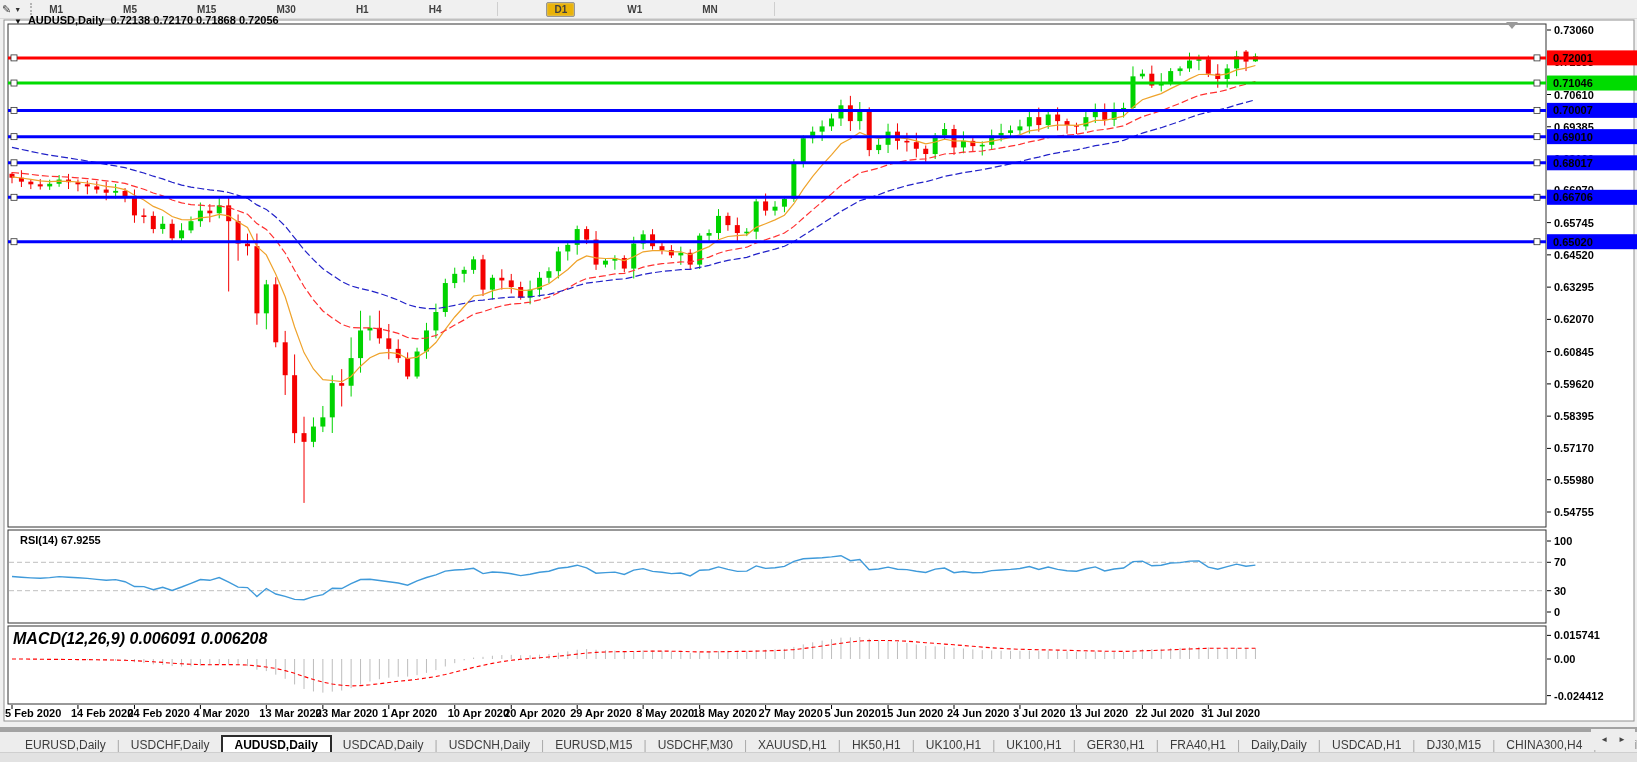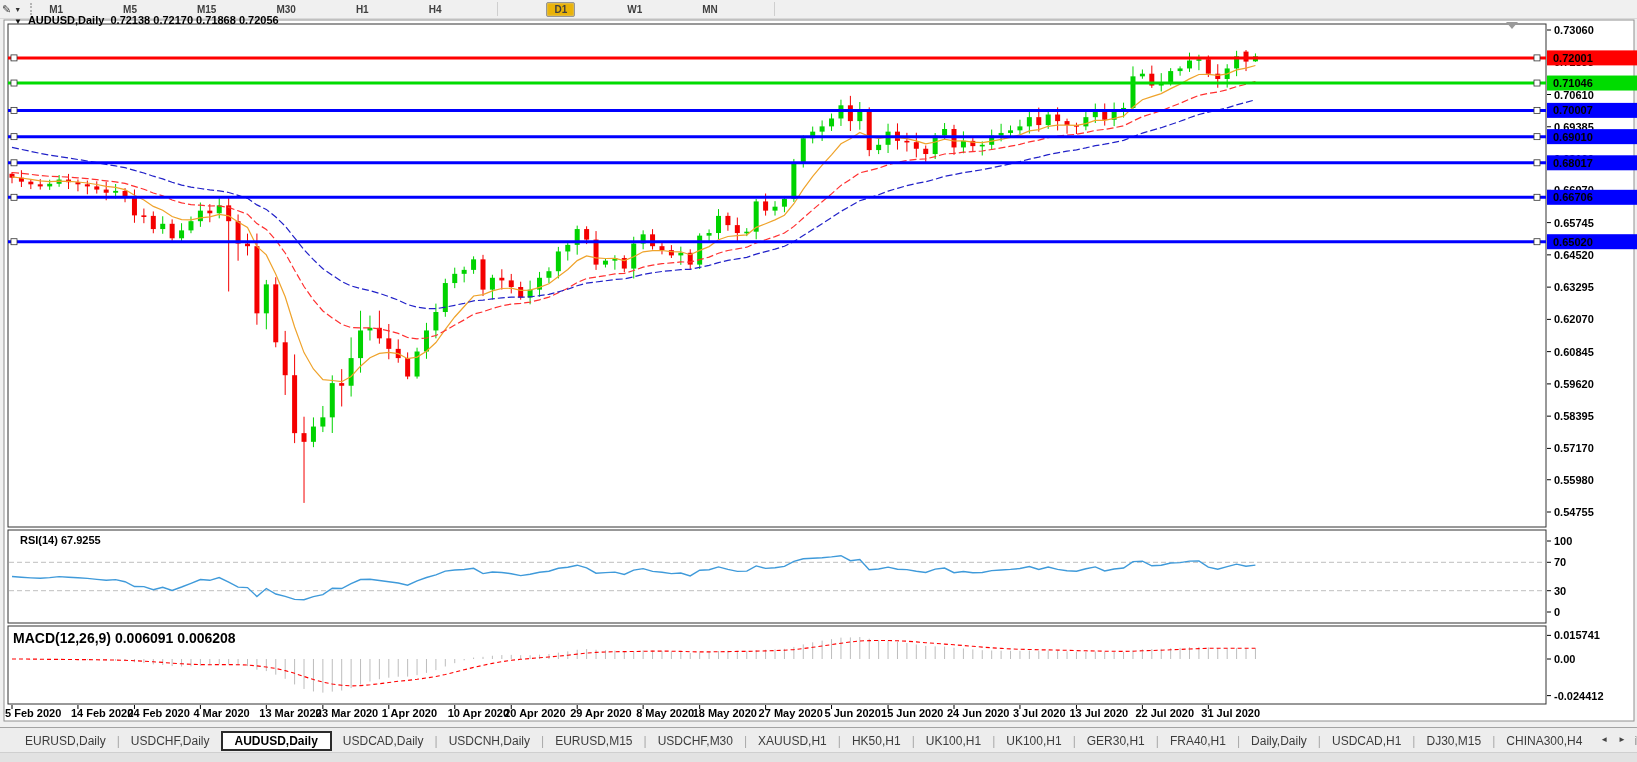--- a/index.html
+++ b/index.html
@@ -11,25 +11,25 @@
   .tb-icon{margin-left:2px;font-size:11px;color:#444;}
   .tb-caret{font-size:7px;color:#333;margin:0 4px 0 3px;}
   .tb-grip{width:4px;height:12px;margin:0 5px;border-left:2px dotted #b5b5b5;}
   .tb-sep{width:1px;height:14px;background:#cfcfcf;margin:0 4px;}
   .tf-btn{padding:1px 7px;font-weight:bold;color:#3f3f3f;cursor:default;border:1px solid transparent;border-radius:2px;}
   .tf-btn.active{background:#eab308;border:1px solid #979797;box-shadow:inset 0 0 2px #ccc;}
   
   #chart-title{position:absolute;left:14px;top:14px;font-size:11px;font-weight:bold;color:#000;white-space:nowrap;}
   #chart-title .collapse{font-size:8px;margin-right:6px;color:#111;}
   #rsi-label{position:absolute;left:13px;top:534px;font-size:11px;font-weight:bold;color:#000;padding-left:7px;}
-  #macd-label{position:absolute;left:13px;top:630px;font-size:14px;font-weight:bold;color:#000;}
+  #macd-label{position:absolute;left:13px;top:630px;font-size:16px;font-weight:bold;color:#000;font-style:italic;}
   svg text{font-family:"Liberation Sans",sans-serif;font-weight:bold;font-size:11px;fill:#000;}
   
   #tabbar{position:absolute;left:0;top:727px;width:1637px;height:25px;background:#ededed;
-    border-top:1px solid #a3a3a3;display:flex;align-items:center;overflow:hidden;font-size:12px;color:#3c3c3c;}
+    border-top:5px solid #a3a3a3;display:flex;align-items:center;overflow:hidden;font-size:12px;color:#3c3c3c;}
   #tabbar .lead{width:14px;flex:none;}
   .tab{padding:2px 11px;white-space:nowrap;cursor:default;flex:none;}
   .tab.active{background:#fff;border:2px solid #2b2b2b;font-weight:bold;color:#000;padding:1px 12px;}
   .tab-sep{color:#a8a8a8;flex:none;}
   #tab-arrows{position:absolute;right:2px;top:729px;height:21px;display:flex;align-items:center;
     background:#ededed;padding:0 4px;font-size:8px;color:#444;}
   #tab-arrows span{padding:0 5px;}
   #bottom-strip{position:absolute;left:0;top:752px;width:1637px;height:10px;background:#e2e2e2;border-top:1px solid #cfcfcf;}
 </style>
 </head>

